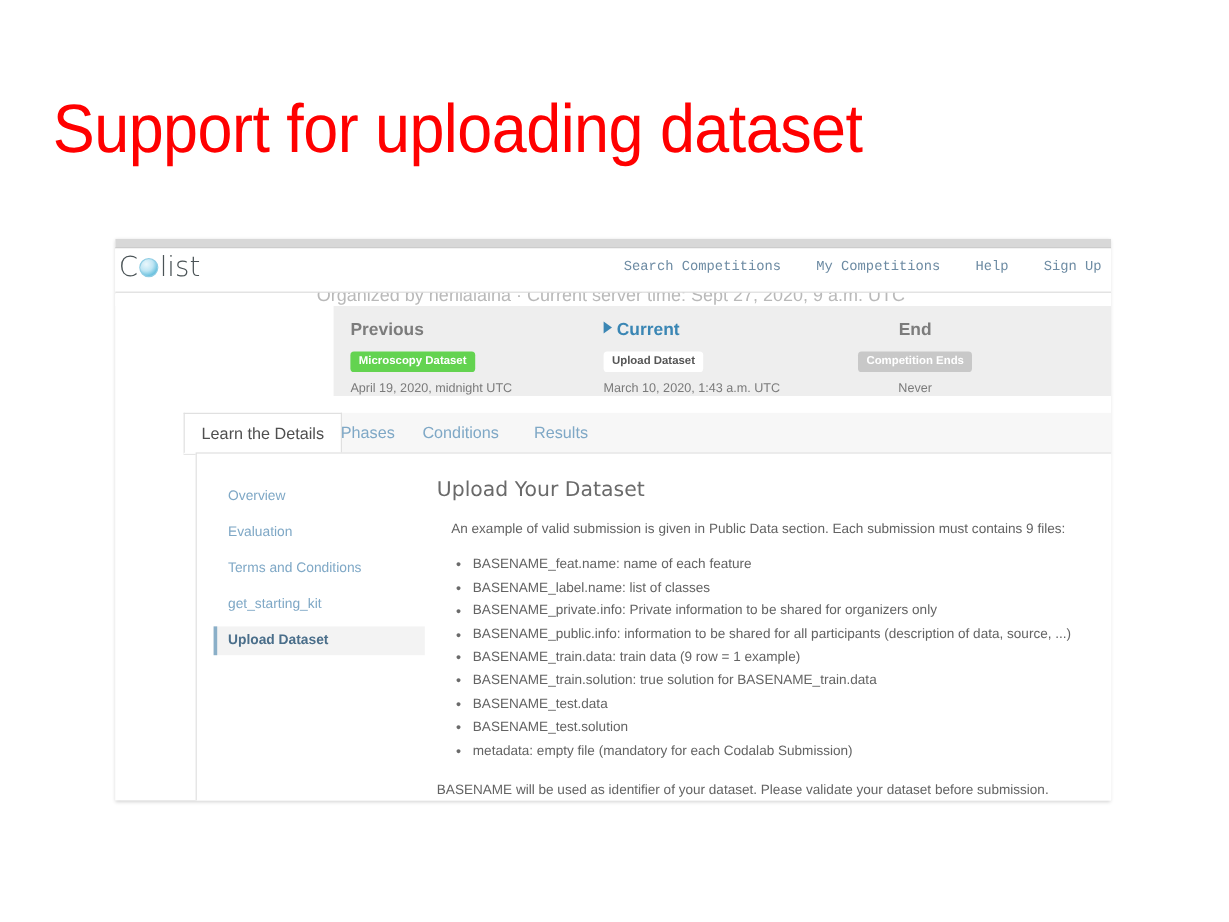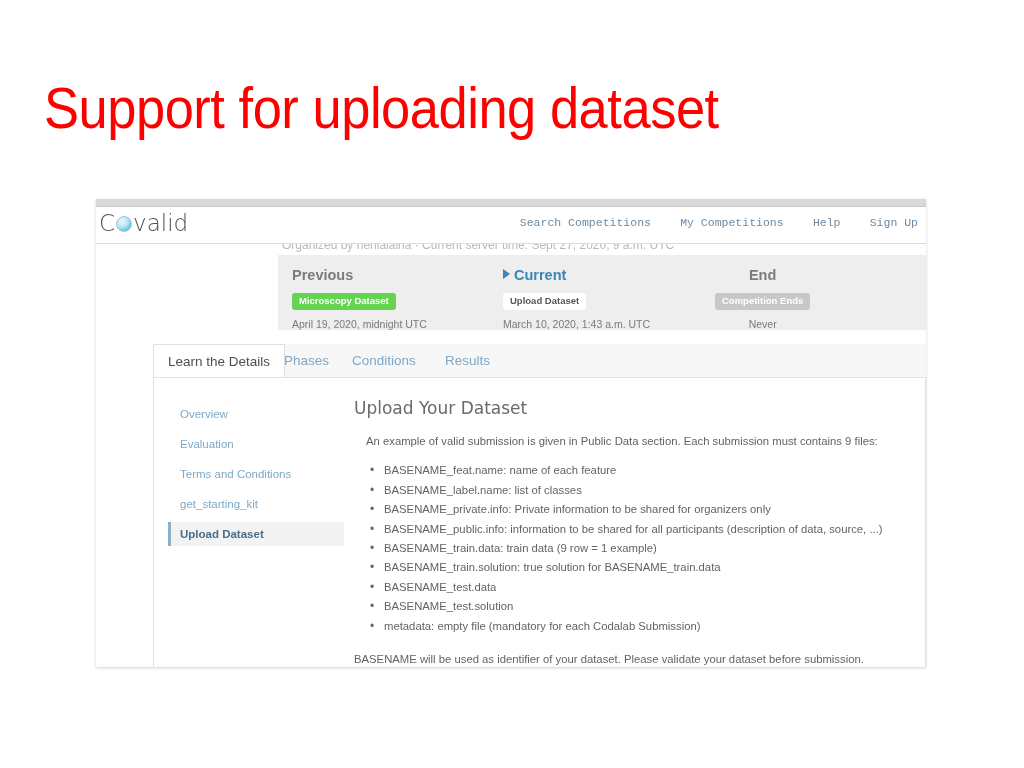--- a/index.html
+++ b/index.html
@@ -109,23 +109,23 @@
     position: absolute;
     left: 0;
     top: 45px;
     width: 830px;
     height: 11px;
     overflow: hidden;
     background: #ffffff;
   }
   .organized-line .inner {
     position: absolute;
-    left: 186px;
+    left: 168px;
     top: -6px;
-    font-size: 12px;
+    font-size: 15px;
     color: #b9b9b9;
     white-space: nowrap;
   }
 
   
   .timeline {
     position: absolute;
     left: 182px;
     top: 56px;
     width: 648px;
@@ -208,21 +208,21 @@
     border-bottom: 1px solid #ffffff;
     left: 0;
   }
   .tab.t2 { left: 117px; }
   .tab.t3 { left: 185px; }
   .tab.t4 { left: 278px; }
 
   
   .panel {
     position: absolute;
-    left: 57px;
+    left: 67px;
     top: 178px;
     width: 773px;
     height: 304px;
     background: #ffffff;
     border: 1px solid #e0e0e0;
     box-sizing: border-box;
   }
 
   
   .side-nav {
@@ -301,21 +301,21 @@
 <div class="slide-title">Support for uploading dataset</div>
 
 <div class="screenshot">
 
   <div class="chrome-strip"></div>
 
   <div class="site-header">
     <div class="logo">
       <span class="logo-part">C</span>
       <span class="logo-orb"></span>
-      <span class="logo-part">valid</span>
+      <span class="logo-part">list</span>
     </div>
     <div class="nav">
       <a href="#">Search Competitions</a>
       <a href="#">My Competitions</a>
       <a href="#">Help</a>
       <a href="#">Sign Up</a>
     </div>
   </div>
 
   <div class="organized-line">

